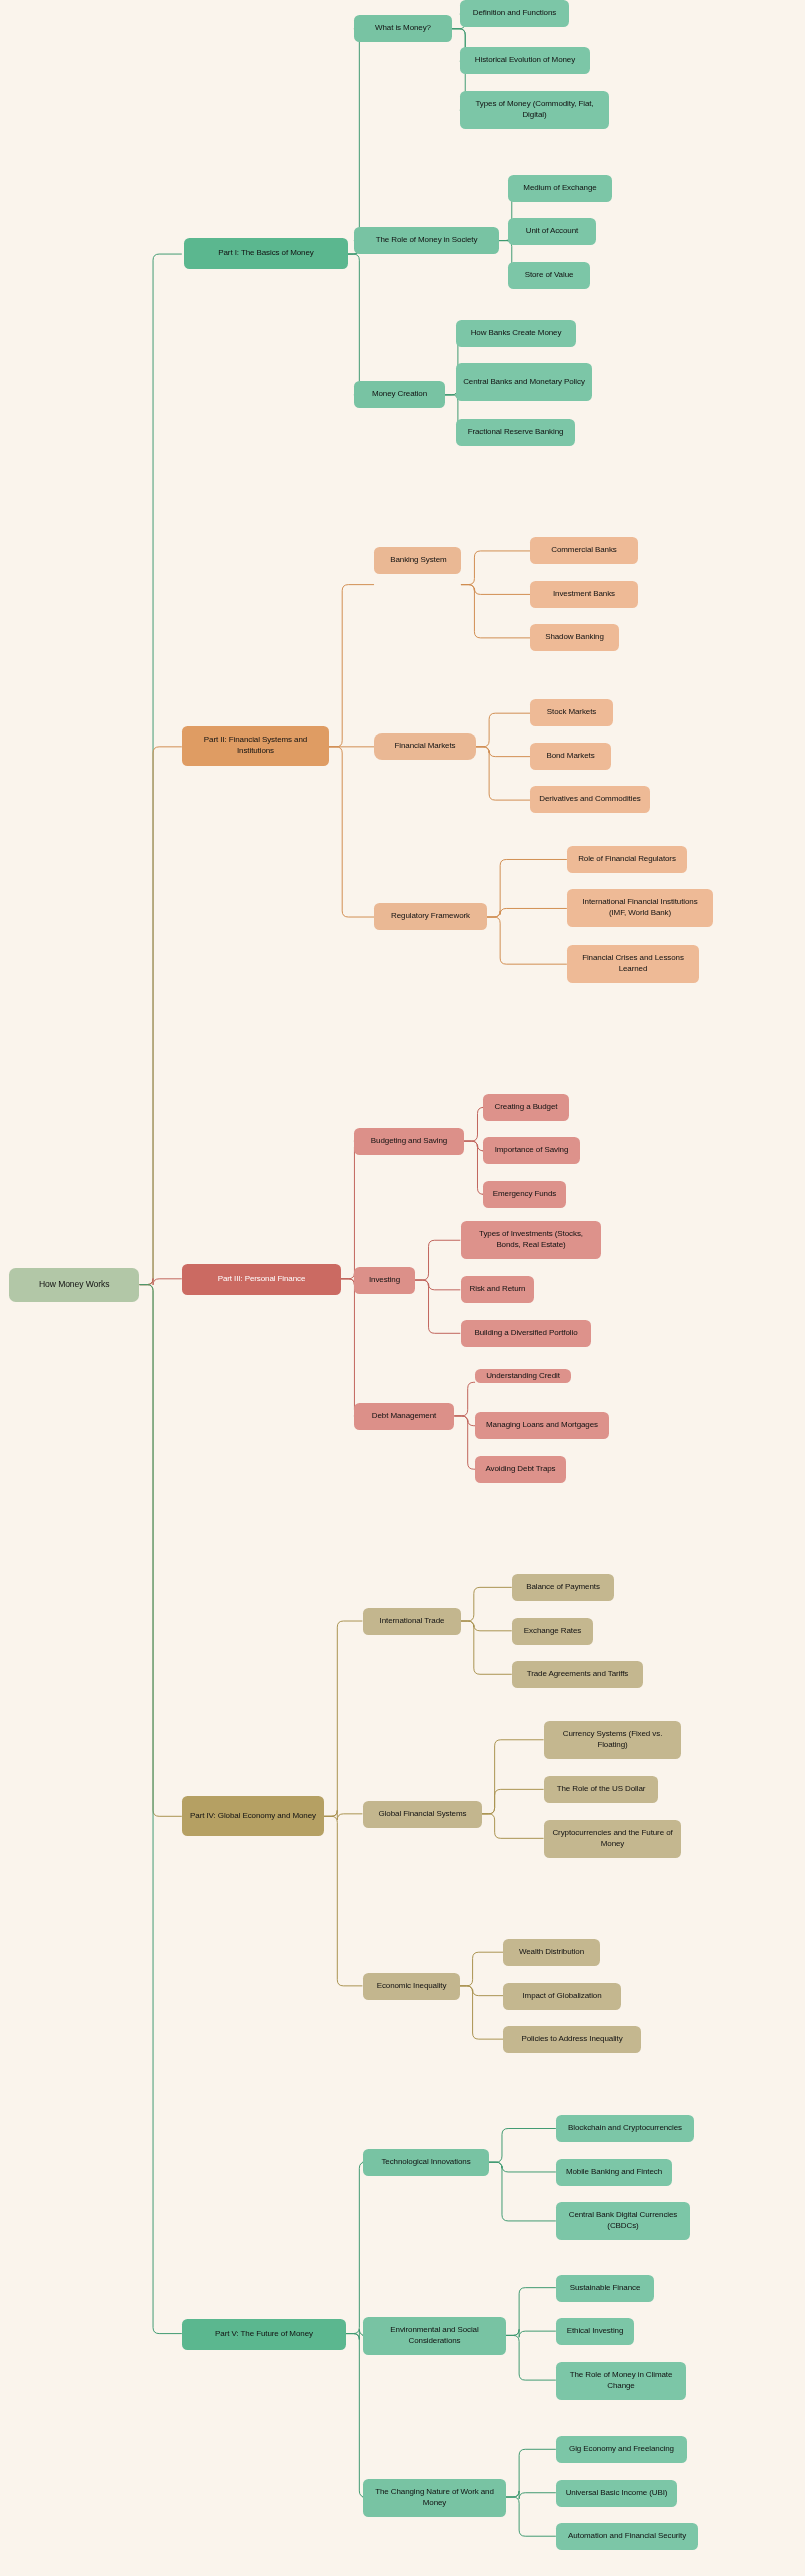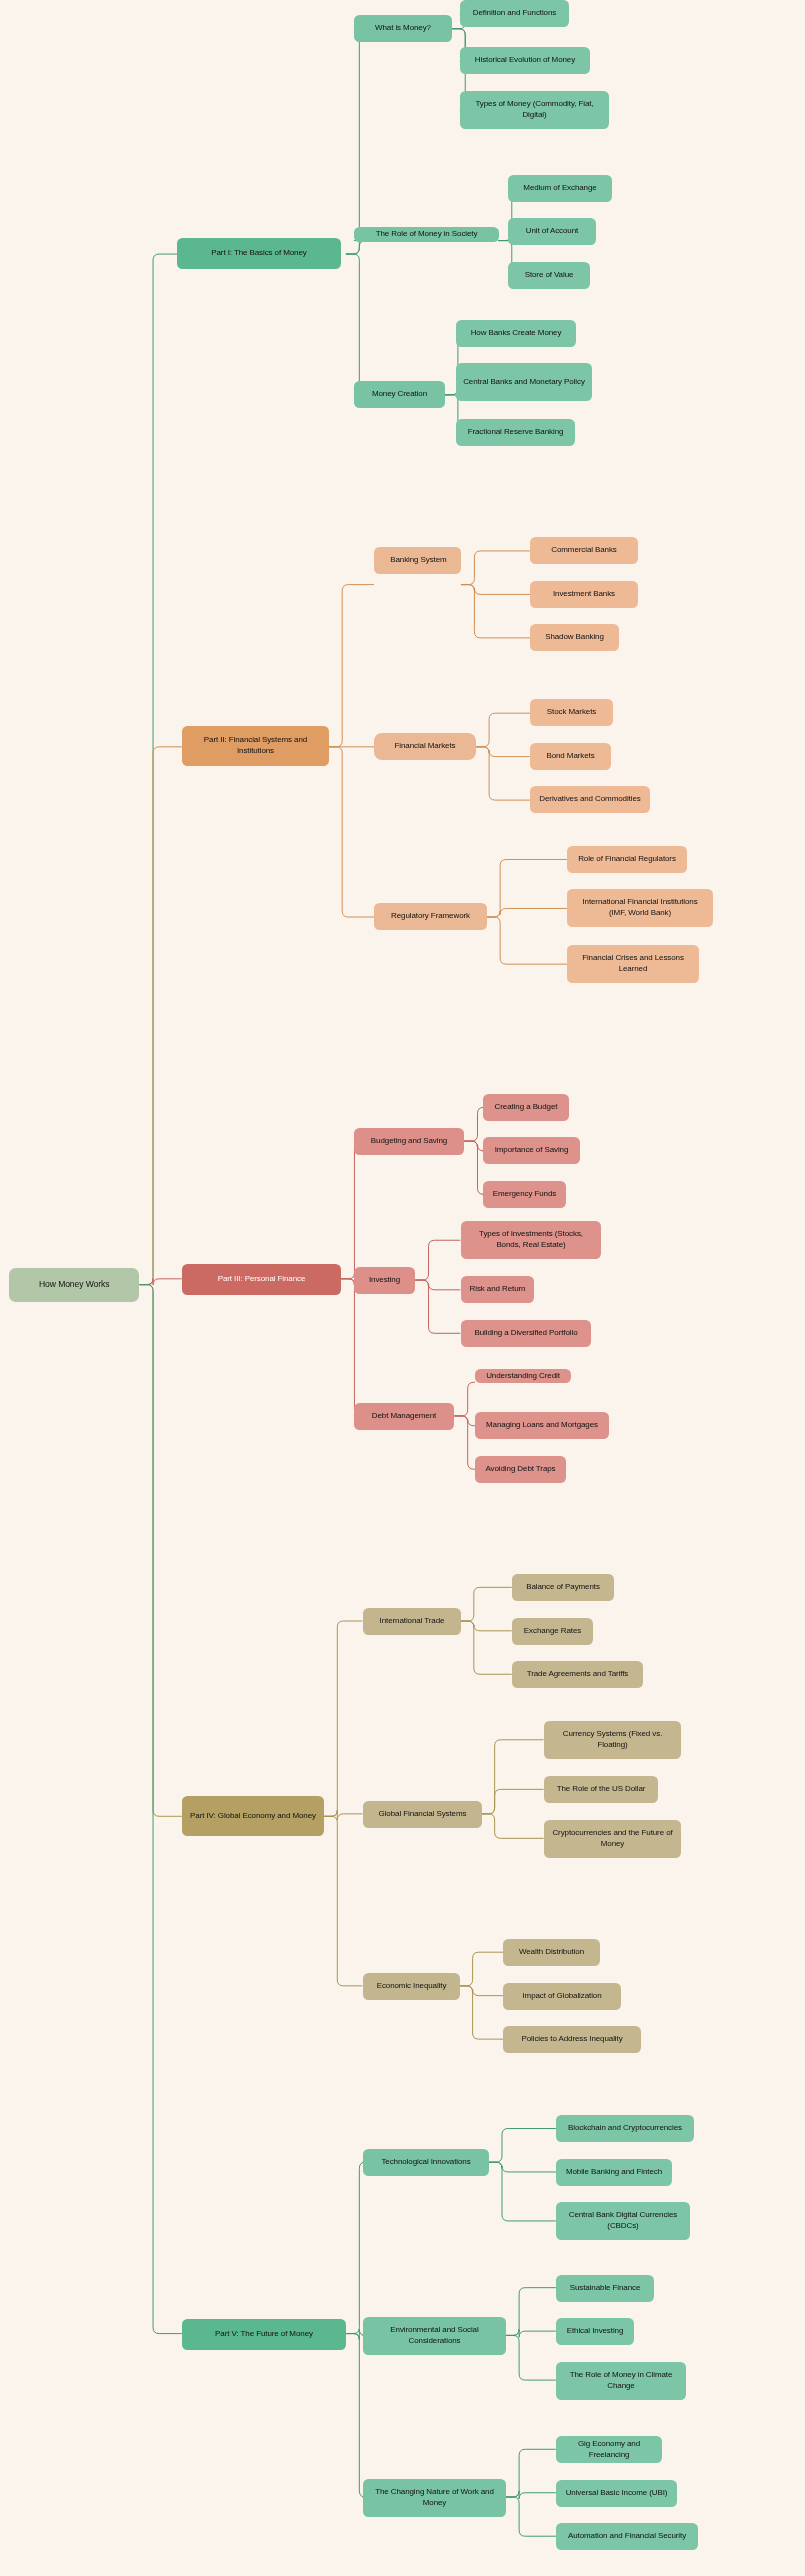--- a/index.html
+++ b/index.html
@@ -115,26 +115,26 @@
       <path d="M 565 3811 L 577 3811 Q 587 3811 587 3821 L 587 3804 Q 587 3814 597 3814 L 592 3814" fill="none" stroke="#3d9970" stroke-width="1.6"></path>
       <path d="M 826 3814 L 838 3814 Q 848 3814 848 3804 L 848 3746 Q 848 3736 858 3736 L 908 3736" fill="none" stroke="#3d9970" stroke-width="1.6"></path>
       <path d="M 826 3814 L 838 3814 Q 848 3814 848 3804 L 848 3817 Q 848 3807 858 3807 L 908 3807" fill="none" stroke="#3d9970" stroke-width="1.6"></path>
       <path d="M 826 3814 L 838 3814 Q 848 3814 848 3824 L 848 3877 Q 848 3887 858 3887 L 908 3887" fill="none" stroke="#3d9970" stroke-width="1.6"></path>
       <path d="M 565 3811 L 577 3811 Q 587 3811 587 3821 L 587 4068 Q 587 4078 597 4078 L 592 4078" fill="none" stroke="#3d9970" stroke-width="1.6"></path>
       <path d="M 826 4078 L 838 4078 Q 848 4078 848 4068 L 848 4010 Q 848 4000 858 4000 L 908 4000" fill="none" stroke="#3d9970" stroke-width="1.6"></path>
       <path d="M 826 4078 L 838 4078 Q 848 4078 848 4068 L 848 4081 Q 848 4071 858 4071 L 908 4071" fill="none" stroke="#3d9970" stroke-width="1.6"></path>
       <path d="M 826 4078 L 838 4078 Q 848 4078 848 4088 L 848 4132 Q 848 4142 858 4142 L 908 4142" fill="none" stroke="#3d9970" stroke-width="1.6"></path>
     </svg>
 <div class="node root" style="left: 9.2px; top: 1268px; width: 130px; height: 34px;">How Money Works</div>
-    <div class="node lvl1 c-green" style="left: 177px; top: 238px; width: 164px; height: 31px;">Part I: The Basics of Money</div>
+    <div class="node lvl1 c-green" style="left: 184px; top: 238px; width: 164px; height: 31px;">Part I: The Basics of Money</div>
     <div class="node lvl2 c-green" style="left: 354px; top: 14.7px; width: 98px; height: 27px;">What is Money?</div>
     <div class="node lvl3 c-green" style="left: 460px; top: 0px; width: 109px; height: 27px;">Definition and Functions</div>
     <div class="node lvl3 c-green" style="left: 460px; top: 47px; width: 130px; height: 27px;">Historical Evolution of Money</div>
     <div class="node lvl3 c-green" style="left: 460px; top: 91px; width: 149px; height: 38px;">Types of Money (Commodity, Fiat, Digital)</div>
-    <div class="node lvl2 c-green" style="left: 354px; top: 227px; width: 145px; height: 15px;">The Role of Money in Society</div>
+    <div class="node lvl2 c-green" style="left: 354px; top: 227px; width: 145px; height: 27px;">The Role of Money in Society</div>
     <div class="node lvl3 c-green" style="left: 508px; top: 175px; width: 104px; height: 27px;">Medium of Exchange</div>
     <div class="node lvl3 c-green" style="left: 508px; top: 218px; width: 88px; height: 27px;">Unit of Account</div>
     <div class="node lvl3 c-green" style="left: 508px; top: 262px; width: 82px; height: 27px;">Store of Value</div>
     <div class="node lvl2 c-green" style="left: 354px; top: 381px; width: 91px; height: 27px;">Money Creation</div>
     <div class="node lvl3 c-green" style="left: 456px; top: 320px; width: 120px; height: 27px;">How Banks Create Money</div>
     <div class="node lvl3 c-green" style="left: 456px; top: 363px; width: 136px; height: 38px;">Central Banks and Monetary Policy</div>
     <div class="node lvl3 c-green" style="left: 456px; top: 419px; width: 119px; height: 27px;">Fractional Reserve Banking</div>
     <div class="node lvl1 c-orange" style="left: 182px; top: 726px; width: 147px; height: 40px;">Part II: Financial Systems and Institutions</div>
     <div class="node lvl2 c-orange" style="left: 374px; top: 547px; width: 87px; height: 27px; padding-left: 8px;">Banking System</div>
     <div class="node lvl3 c-orange" style="left: 530px; top: 537px; width: 108px; height: 27px;">Commercial Banks</div>
@@ -177,17 +177,17 @@
     <div class="node lvl1 c-green2" style="left: 182px; top: 2319px; width: 164px; height: 31px;">Part V: The Future of Money</div>
     <div class="node lvl2 c-green2" style="left: 363px; top: 2149px; width: 126px; height: 27px;">Technological Innovations</div>
     <div class="node lvl3 c-green2" style="left: 556px; top: 2115px; width: 138px; height: 27px;">Blockchain and Cryptocurrencies</div>
     <div class="node lvl3 c-green2" style="left: 556px; top: 2159px; width: 116px; height: 27px;">Mobile Banking and Fintech</div>
     <div class="node lvl3 c-green2" style="left: 556px; top: 2202px; width: 134px; height: 38px;">Central Bank Digital Currencies (CBDCs)</div>
     <div class="node lvl2 c-green2" style="left: 363px; top: 2317px; width: 143px; height: 38px;">Environmental and Social Considerations</div>
     <div class="node lvl3 c-green2" style="left: 556px; top: 2275px; width: 98px; height: 27px;">Sustainable Finance</div>
     <div class="node lvl3 c-green2" style="left: 556px; top: 2318px; width: 78px; height: 27px;">Ethical Investing</div>
     <div class="node lvl3 c-green2" style="left: 556px; top: 2362px; width: 130px; height: 38px;">The Role of Money in Climate Change</div>
     <div class="node lvl2 c-green2" style="left: 363px; top: 2479px; width: 143px; height: 38px;">The Changing Nature of Work and Money</div>
-    <div class="node lvl3 c-green2" style="left: 556px; top: 2436px; width: 106px; height: 27px;">Gig Economy and Freelancing</div>
+    <div class="node lvl3 c-green2" style="left: 556px; top: 2436px; width: 131px; height: 27px;">Gig Economy and Freelancing</div>
     <div class="node lvl3 c-green2" style="left: 556px; top: 2480px; width: 121px; height: 27px;">Universal Basic Income (UBI)</div>
     <div class="node lvl3 c-green2" style="left: 556px; top: 2523px; width: 142px; height: 27px;">Automation and Financial Security</div>
   </div>
 
 
 </body></html>

